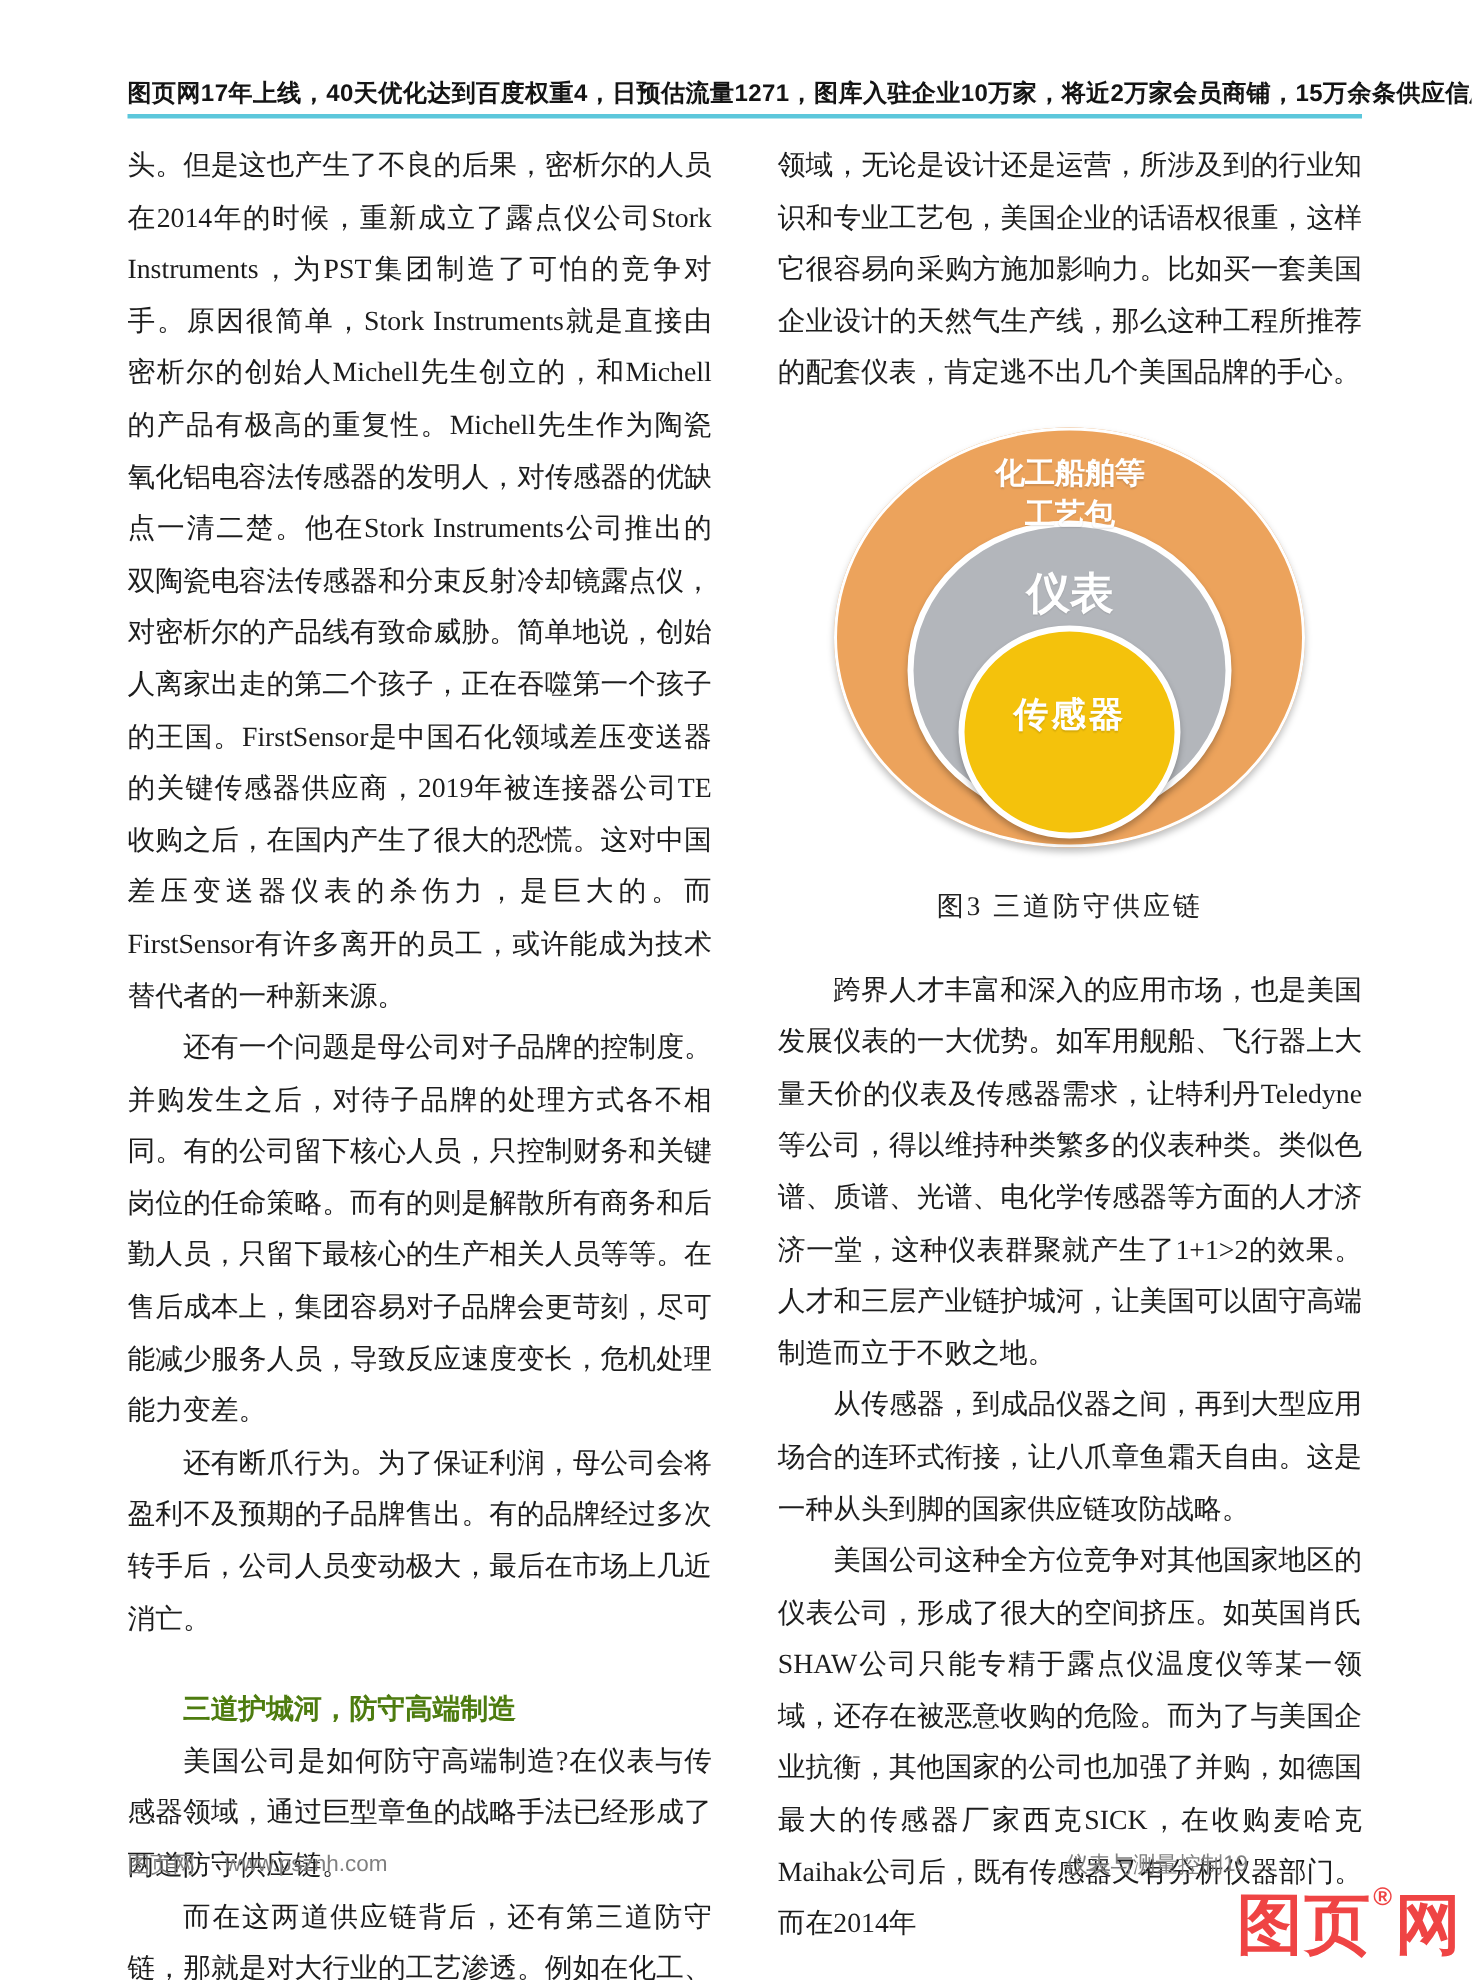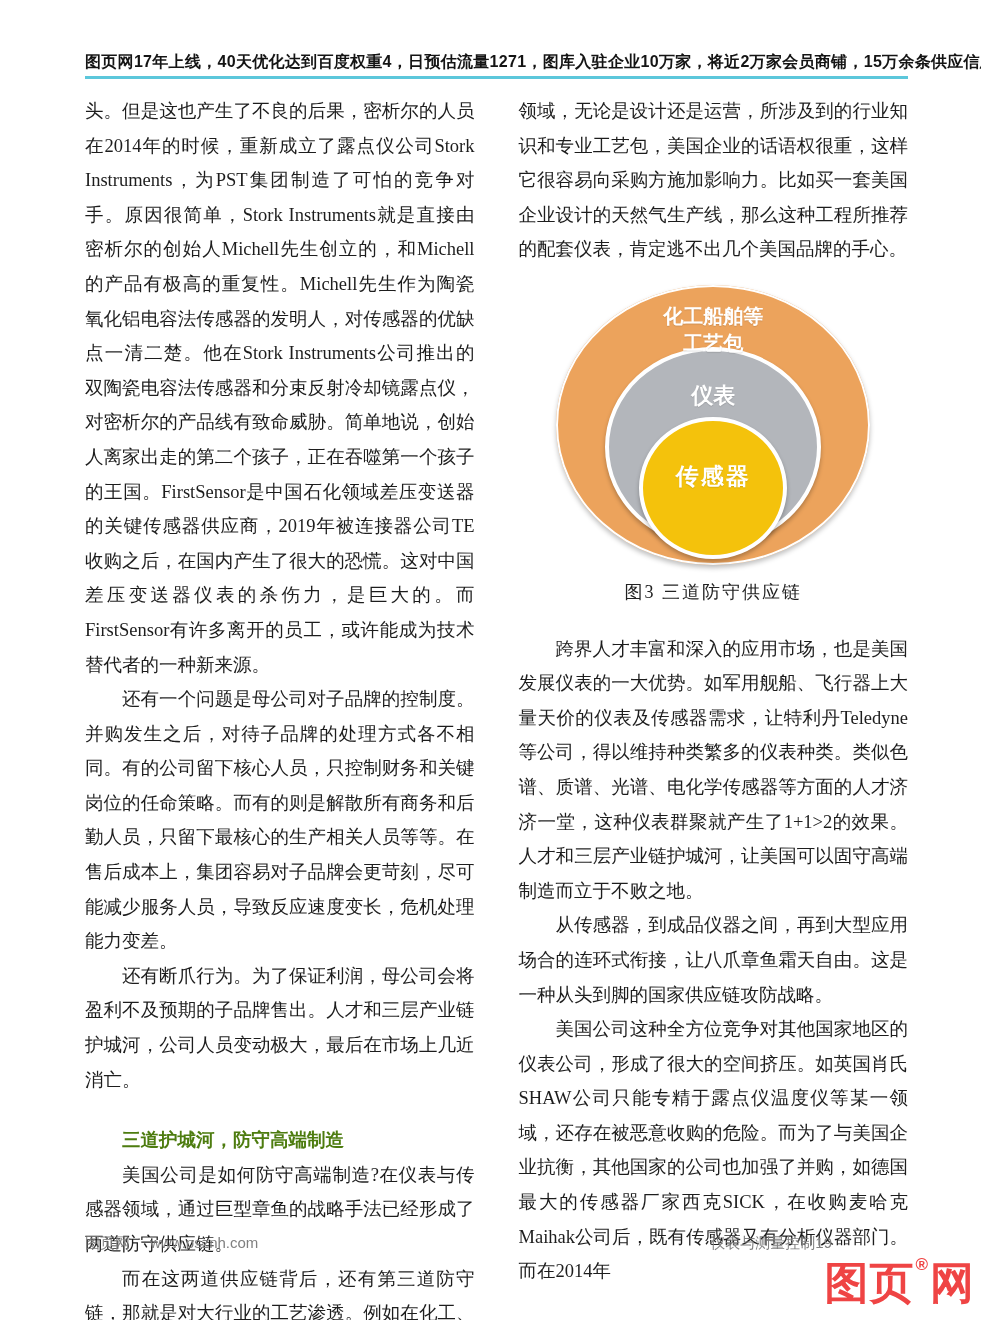--- a/index.html
+++ b/index.html
@@ -45,24 +45,24 @@
   .c-inner {
     position:absolute; left:50%; top:136px; transform:translateX(-50%);
     width:148px; height:142px; border-radius:50%;
     border:4px solid #fff; box-shadow:0 3px 4px rgba(0,0,0,0.25);
   }
   .fig-label {
     position:absolute; left:0; width:100%; text-align:center; color:#ffffff; font-weight:bold;
     font-family:"Liberation Sans","DejaVu Sans",sans-serif; text-shadow:0 1px 1px rgba(0,0,0,0.12);
   }
   .lbl-outer { top:22px; font-size:20px; line-height:27px; }
-  .lbl-mid   { top:98px; font-size:22px; }
+  .lbl-mid   { top:98px; font-size:29px; }
   .lbl-inner { top:178px; font-size:23px; letter-spacing:2px; }
   .fig-caption {
-    text-align:center; font-size:18px; color:#222; margin-top:2px; letter-spacing:2px;
+    text-align:center; font-size:18px; color:#222; margin-top:14px; letter-spacing:2px;
   }
 
   
   .footer {
     position:absolute; left:85px; top:1234px; width:823px;
     display:flex; justify-content:space-between;
     font-family:"Liberation Sans","DejaVu Sans",sans-serif;
     font-size:15px; color:#7f7f7f;
   }
   .footer-left  { display:flex; gap:20px; }
@@ -87,21 +87,21 @@
 
     </div>
   </div>
   <div class="header-rule"></div>
 
   <div class="columns">
 
     <div class="col">
       <p class="noindent">头。但是这也产生了不良的后果，密析尔的人员在2014年的时候，重新成立了露点仪公司Stork Instruments，为PST集团制造了可怕的竞争对手。原因很简单，Stork Instruments就是直接由密析尔的创始人Michell先生创立的，和Michell的产品有极高的重复性。Michell先生作为陶瓷氧化铝电容法传感器的发明人，对传感器的优缺点一清二楚。他在Stork Instruments公司推出的双陶瓷电容法传感器和分束反射冷却镜露点仪，对密析尔的产品线有致命威胁。简单地说，创始人离家出走的第二个孩子，正在吞噬第一个孩子的王国。FirstSensor是中国石化领域差压变送器的关键传感器供应商，2019年被连接器公司TE收购之后，在国内产生了很大的恐慌。这对中国差压变送器仪表的杀伤力，是巨大的。而FirstSensor有许多离开的员工，或许能成为技术替代者的一种新来源。</p>
       <p class="indent">还有一个问题是母公司对子品牌的控制度。并购发生之后，对待子品牌的处理方式各不相同。有的公司留下核心人员，只控制财务和关键岗位的任命策略。而有的则是解散所有商务和后勤人员，只留下最核心的生产相关人员等等。在售后成本上，集团容易对子品牌会更苛刻，尽可能减少服务人员，导致反应速度变长，危机处理能力变差。</p>
-      <p class="indent">还有断爪行为。为了保证利润，母公司会将盈利不及预期的子品牌售出。人才和三层产业链护城河，公司人员变动极大，最后在市场上几近消亡。</p>
+      <p class="indent">还有断爪行为。为了保证利润，母公司会将盈利不及预期的子品牌售出。有的品牌经过多次转手后，公司人员变动极大，最后在市场上几近消亡。</p>
       <h3 class="sec">三道护城河，防守高端制造</h3>
       <p class="indent">美国公司是如何防守高端制造?在仪表与传感器领域，通过巨型章鱼的战略手法已经形成了两道防守供应链。</p>
       <p class="indent">而在这两道供应链背后，还有第三道防守链，那就是对大行业的工艺渗透。例如在化工、船舶等</p>
     </div>
 
     <div class="col">
       <p class="noindent">领域，无论是设计还是运营，所涉及到的行业知识和专业工艺包，美国企业的话语权很重，这样它很容易向采购方施加影响力。比如买一套美国企业设计的天然气生产线，那么这种工程所推荐的配套仪表，肯定逃不出几个美国品牌的手心。</p>
 
       <figure class="figure">
         <div class="fig-canvas">

